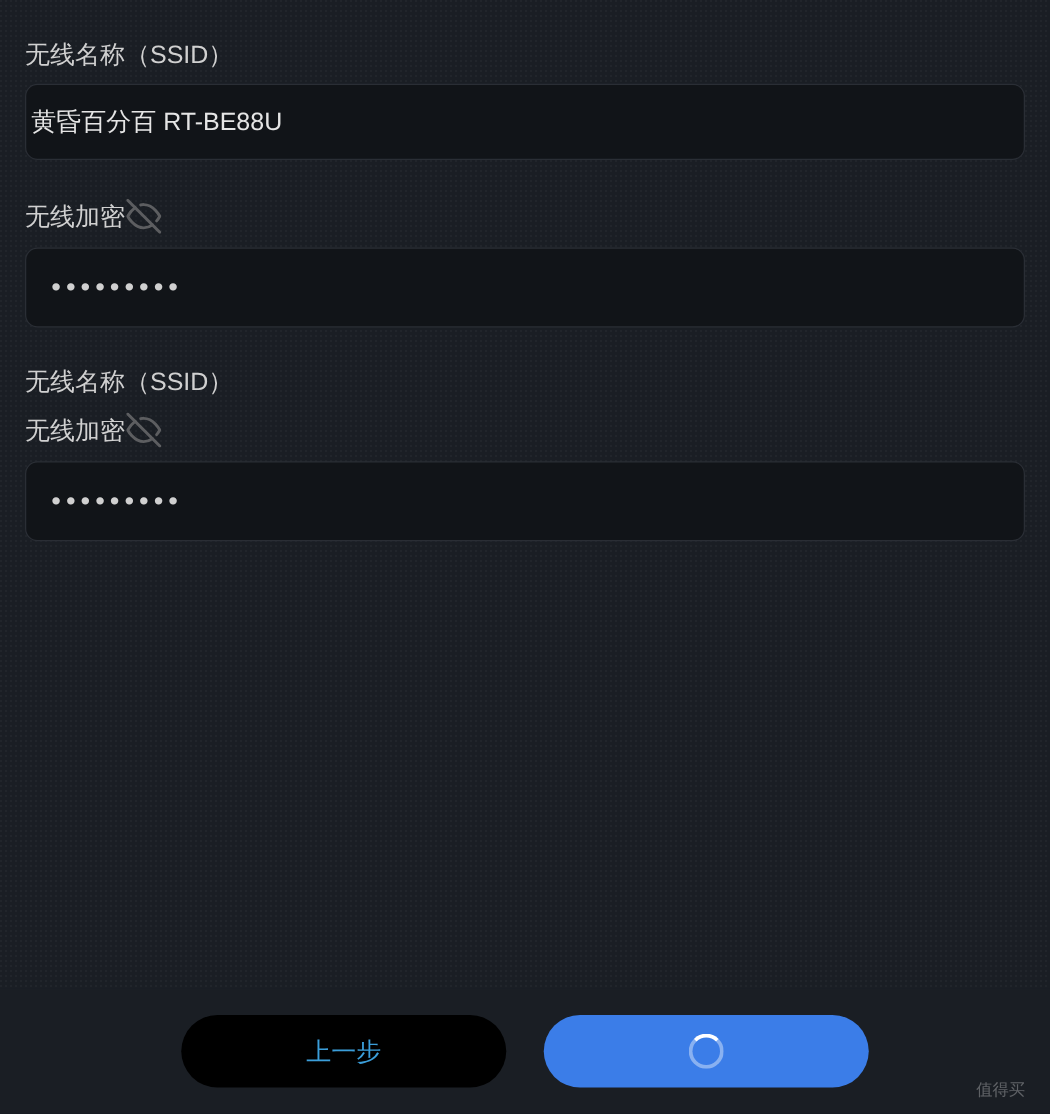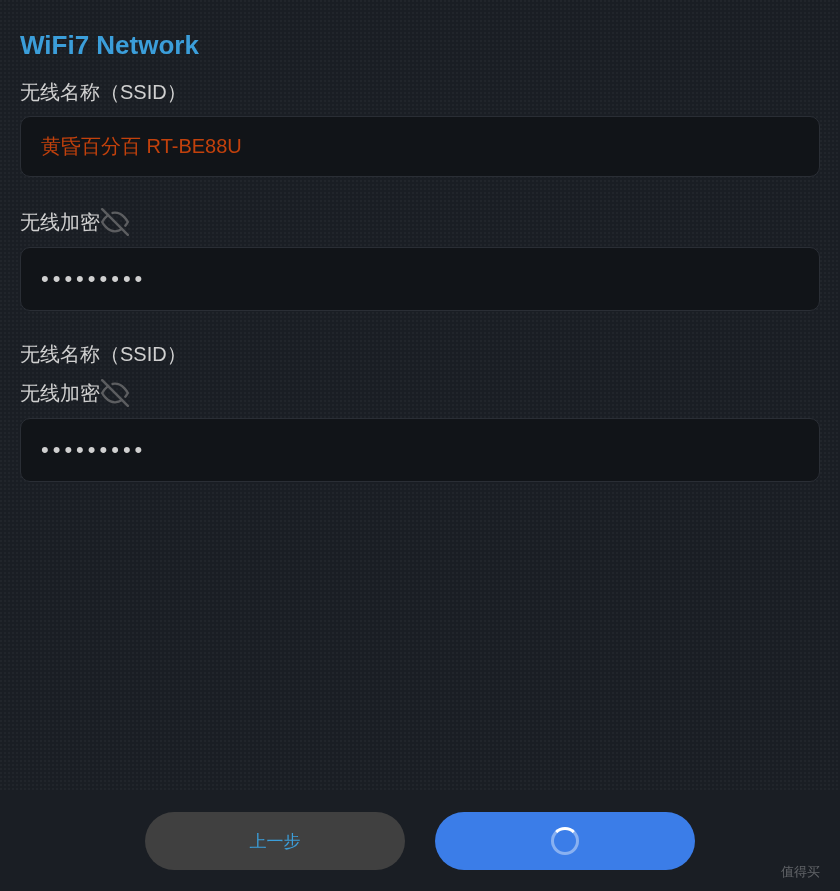--- a/index.html
+++ b/index.html
@@ -58,23 +58,23 @@
     .eye-icon svg {
       width: 28px;
       height: 28px;
     }
 
     .text-input {
       width: 100%;
       background-color: #111418;
       border: 1.5px solid #2a2e35;
       border-radius: 10px;
-      padding: 18px 20px;
-      font-size: 20px;
-      color: #c2410c;
+      padding: 18px 4px;
+      font-size: 20px;
+      color: #e5e5e5;
       outline: none;
       margin-bottom: 30px;
     }
 
     .password-input {
       width: 100%;
       background-color: #111418;
       border: 1.5px solid #2a2e35;
       border-radius: 10px;
       padding: 18px 20px;
@@ -96,24 +96,24 @@
       align-items: center;
       justify-content: center;
       gap: 30px;
       padding: 0 80px;
     }
 
     .btn-back {
       flex: 1;
       max-width: 260px;
       height: 58px;
-      background-color: #404040;
+      background-color: #000000;
       border: none;
       border-radius: 30px;
-      font-size: 17px;
+      font-size: 20px;
       color: #3b9eda;
       cursor: pointer;
       font-family: inherit;
     }
 
     .btn-next {
       flex: 1;
       max-width: 260px;
       height: 58px;
       background-color: #3b7de8;
@@ -149,21 +149,20 @@
       color: rgba(255,255,255,0.3);
       text-align: right;
     }
   </style>
 </head>
 <body>
 
 <div class="page-container">
 
   <div>
-    <div class="section-title">WiFi7 Network</div>
 
     <div class="field-label">
       <span>无线名称（SSID）</span>
     </div>
     <input type="text" class="text-input" value="黄昏百分百 RT-BE88U" style="">
 
     <div class="field-label">
       <span>无线加密</span>
       <div class="eye-icon">
         <svg viewBox="0 0 24 24" fill="none" stroke="#888" stroke-width="2" stroke-linecap="round" stroke-linejoin="round">

